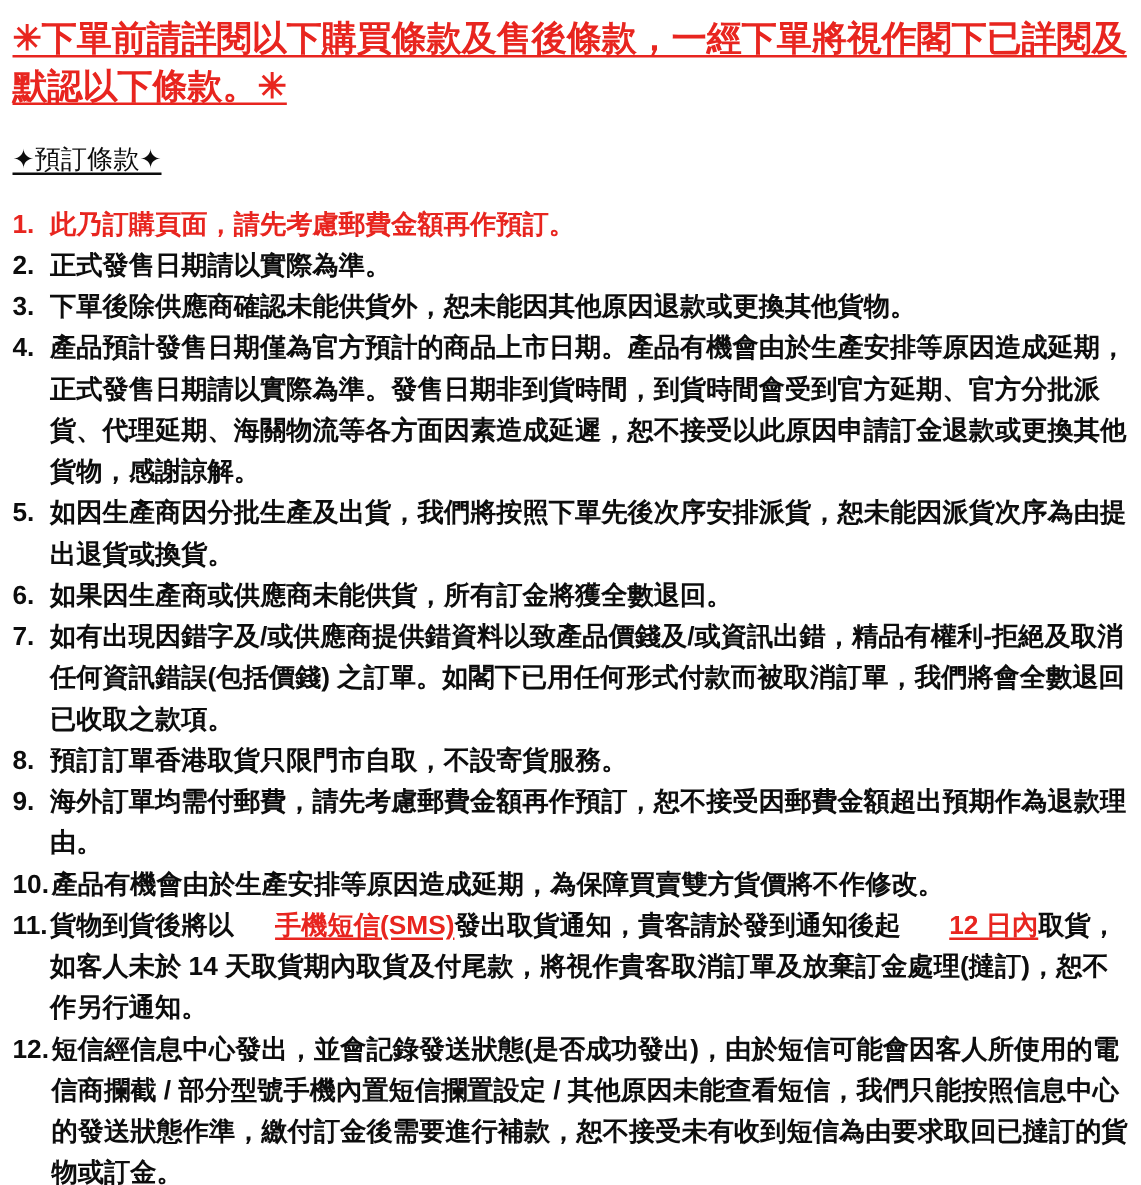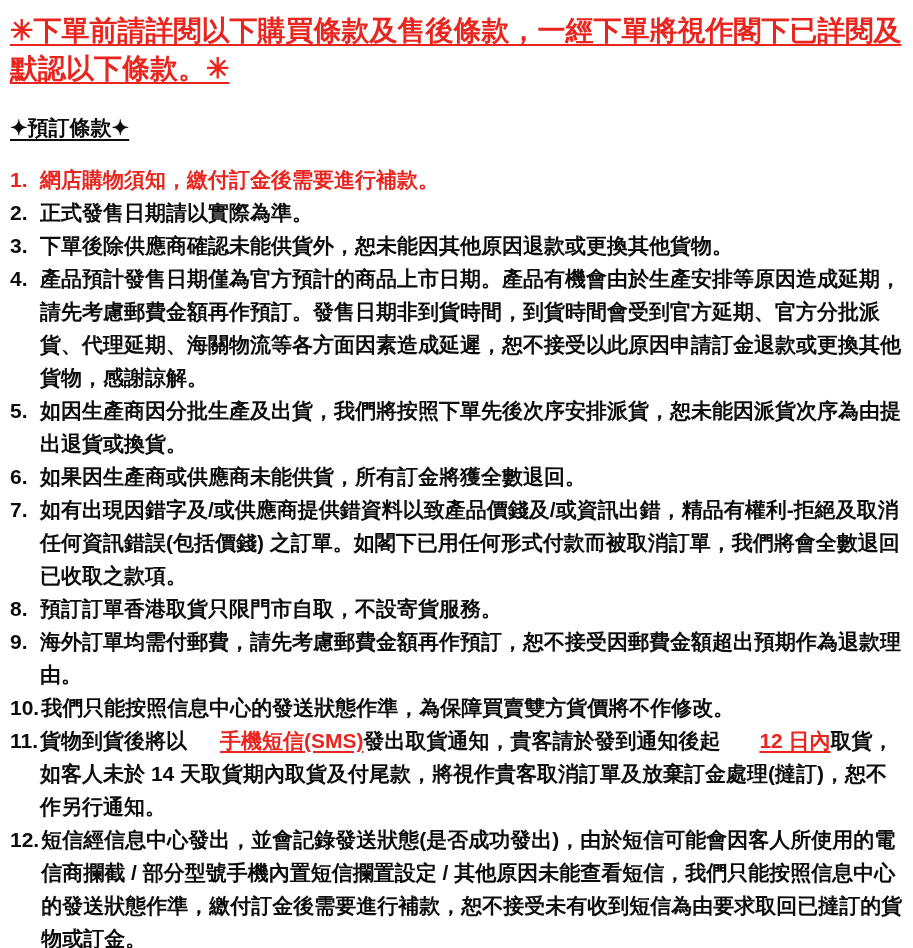--- a/index.html
+++ b/index.html
@@ -29,21 +29,21 @@
     text-underline-offset:4px;
     font-weight:700;
   }
   .section-title{
     margin:0 0 22px 0;
     font-size:21px;
     line-height:1.3;
     color:var(--text-black);
     text-decoration:underline;
     text-underline-offset:4px;
-    font-weight:700;
+    font-weight:400;
   }
   ol.terms{
     list-style:none;
     margin:0;
     padding:0;
   }
   ol.terms li{
     display:flex;
     align-items:flex-start;
     font-size:21px;
@@ -79,33 +79,33 @@
 <body>
 
 <div class="page">
   <h1 class="warning-header">✳下單前請詳閱以下購買條款及售後條款，一經下單將視作閣下已詳閱及默認以下條款。✳</h1>
 
   <h2 class="section-title">✦預訂條款✦</h2>
 
   <ol class="terms" id="terms-list">
       <li class="item-red">
         <span class="num">1.</span>
-        <div class="text"><span>網店購物須知，繳付訂金後需要進行補款。</span></div>
+        <div class="text"><span>此乃訂購頁面，請先考慮郵費金額再作預訂。</span></div>
       </li>
       <li>
         <span class="num">2.</span>
         <div class="text"><span>正式發售日期請以實際為準。</span></div>
       </li>
       <li>
         <span class="num">3.</span>
         <div class="text"><span>下單後除供應商確認未能供貨外，恕未能因其他原因退款或更換其他貨物。</span></div>
       </li>
       <li>
         <span class="num">4.</span>
-        <div class="text"><span>產品預計發售日期僅為官方預計的商品上市日期。產品有機會由於生產安排等原因造成延期，請先考慮郵費金額再作預訂。發售日期非到貨時間，到貨時間會受到官方延期、官方分批派貨、代理延期、海關物流等各方面因素造成延遲，恕不接受以此原因申請訂金退款或更換其他貨物，感謝諒解。</span></div>
+        <div class="text"><span>產品預計發售日期僅為官方預計的商品上市日期。產品有機會由於生產安排等原因造成延期，正式發售日期請以實際為準。發售日期非到貨時間，到貨時間會受到官方延期、官方分批派貨、代理延期、海關物流等各方面因素造成延遲，恕不接受以此原因申請訂金退款或更換其他貨物，感謝諒解。</span></div>
       </li>
       <li>
         <span class="num">5.</span>
         <div class="text"><span>如因生產商因分批生產及出貨，我們將按照下單先後次序安排派貨，恕未能因派貨次序為由提出退貨或換貨。</span></div>
       </li>
       <li>
         <span class="num">6.</span>
         <div class="text"><span>如果因生產商或供應商未能供貨，所有訂金將獲全數退回。</span></div>
       </li>
       <li>
@@ -115,21 +115,21 @@
       <li>
         <span class="num">8.</span>
         <div class="text"><span>預訂訂單香港取貨只限門市自取，不設寄貨服務。</span></div>
       </li>
       <li>
         <span class="num">9.</span>
         <div class="text"><span>海外訂單均需付郵費，請先考慮郵費金額再作預訂，恕不接受因郵費金額超出預期作為退款理由。</span></div>
       </li>
       <li>
         <span class="num">10.</span>
-        <div class="text"><span>我們只能按照信息中心的發送狀態作準，為保障買賣雙方貨價將不作修改。</span></div>
+        <div class="text"><span>產品有機會由於生產安排等原因造成延期，為保障買賣雙方貨價將不作修改。</span></div>
       </li>
       <li>
         <span class="num">11.</span>
         <div class="text"><span>貨物到貨後將以</span><span class="seg-red">手機短信(SMS)</span><span>發出取貨通知，貴客請於發到通知後起 </span><span class="seg-red">12 日內</span><span>取貨，如客人未於 14 天取貨期內取貨及付尾款，將視作貴客取消訂單及放棄訂金處理(撻訂)，恕不作另行通知。</span></div>
       </li>
       <li>
         <span class="num">12.</span>
         <div class="text"><span>短信經信息中心發出，並會記錄發送狀態(是否成功發出)，由於短信可能會因客人所使用的電信商攔截 / 部分型號手機內置短信攔置設定 / 其他原因未能查看短信，我們只能按照信息中心的發送狀態作準，繳付訂金後需要進行補款，恕不接受未有收到短信為由要求取回已撻訂的貨物或訂金。</span></div>
       </li>
       <li>

